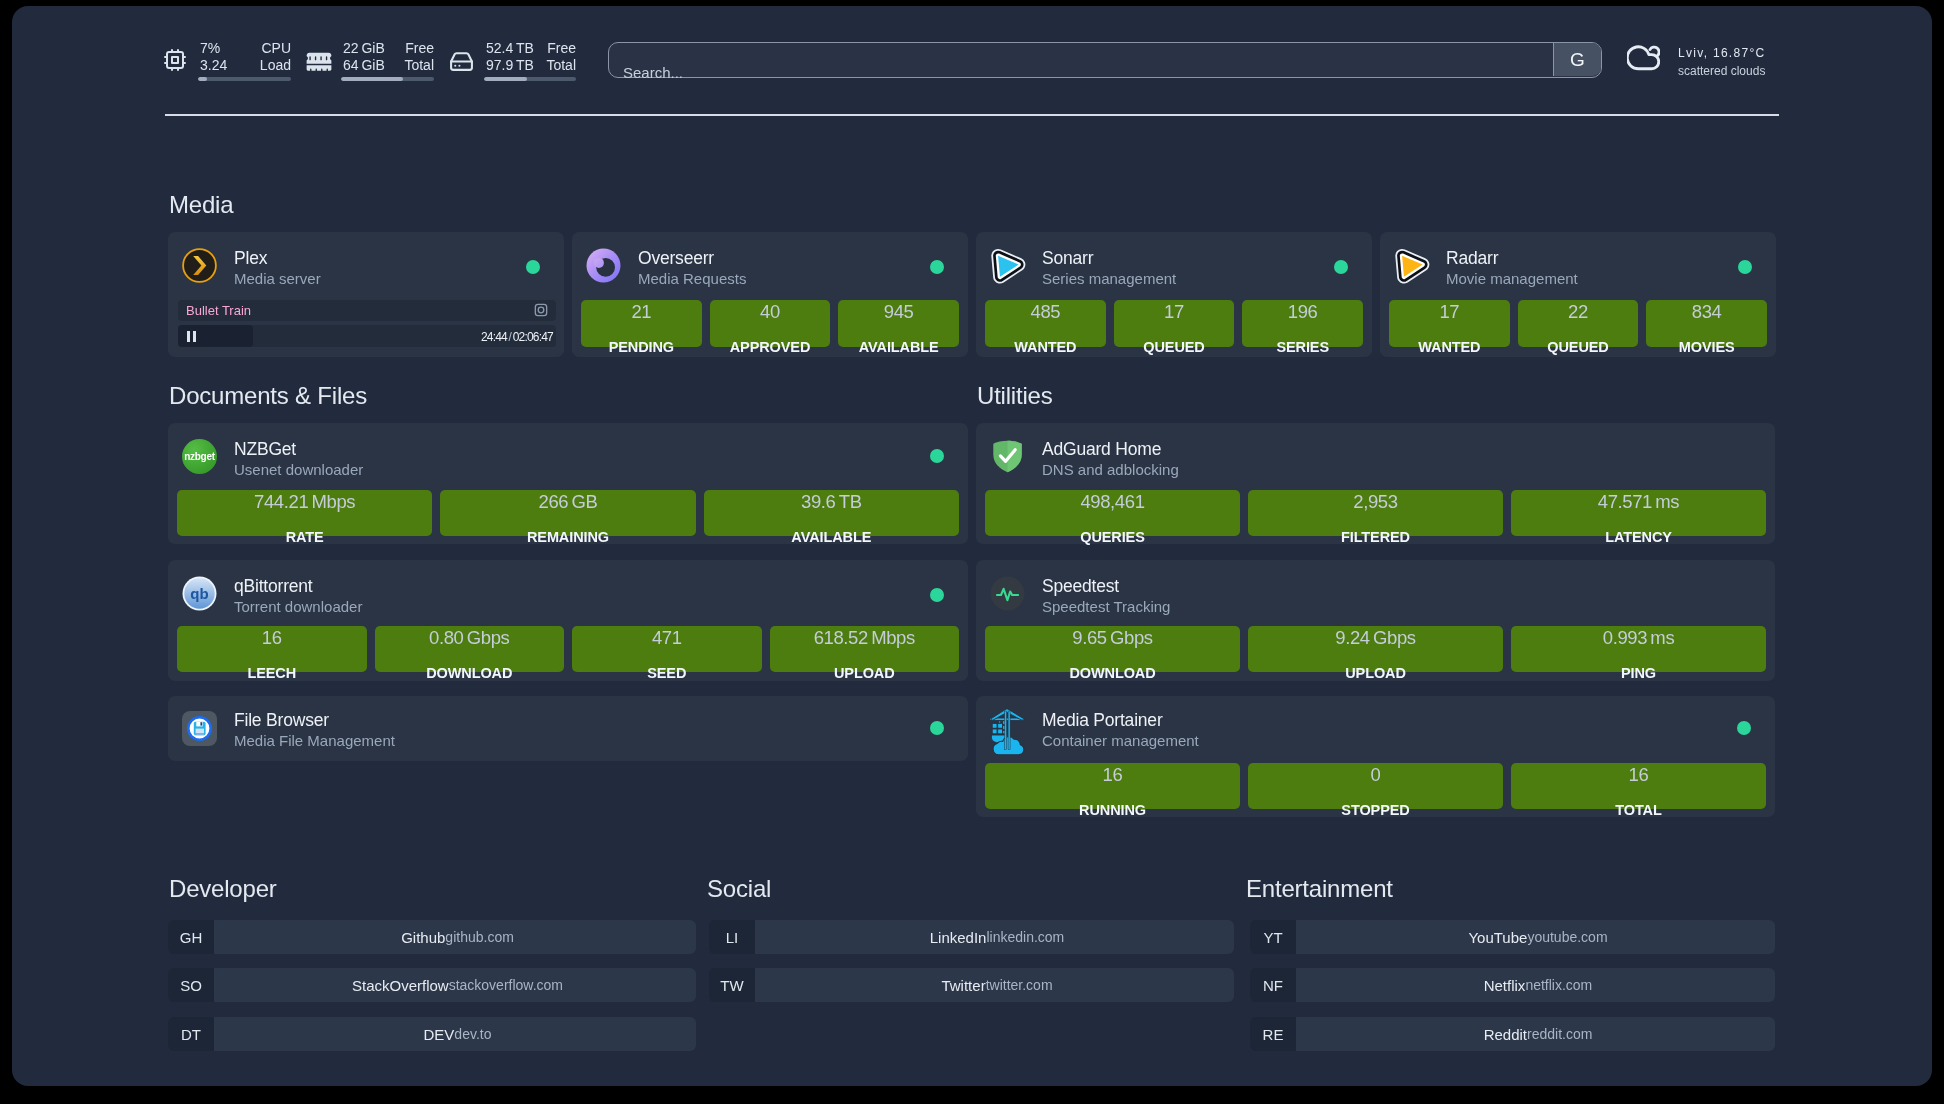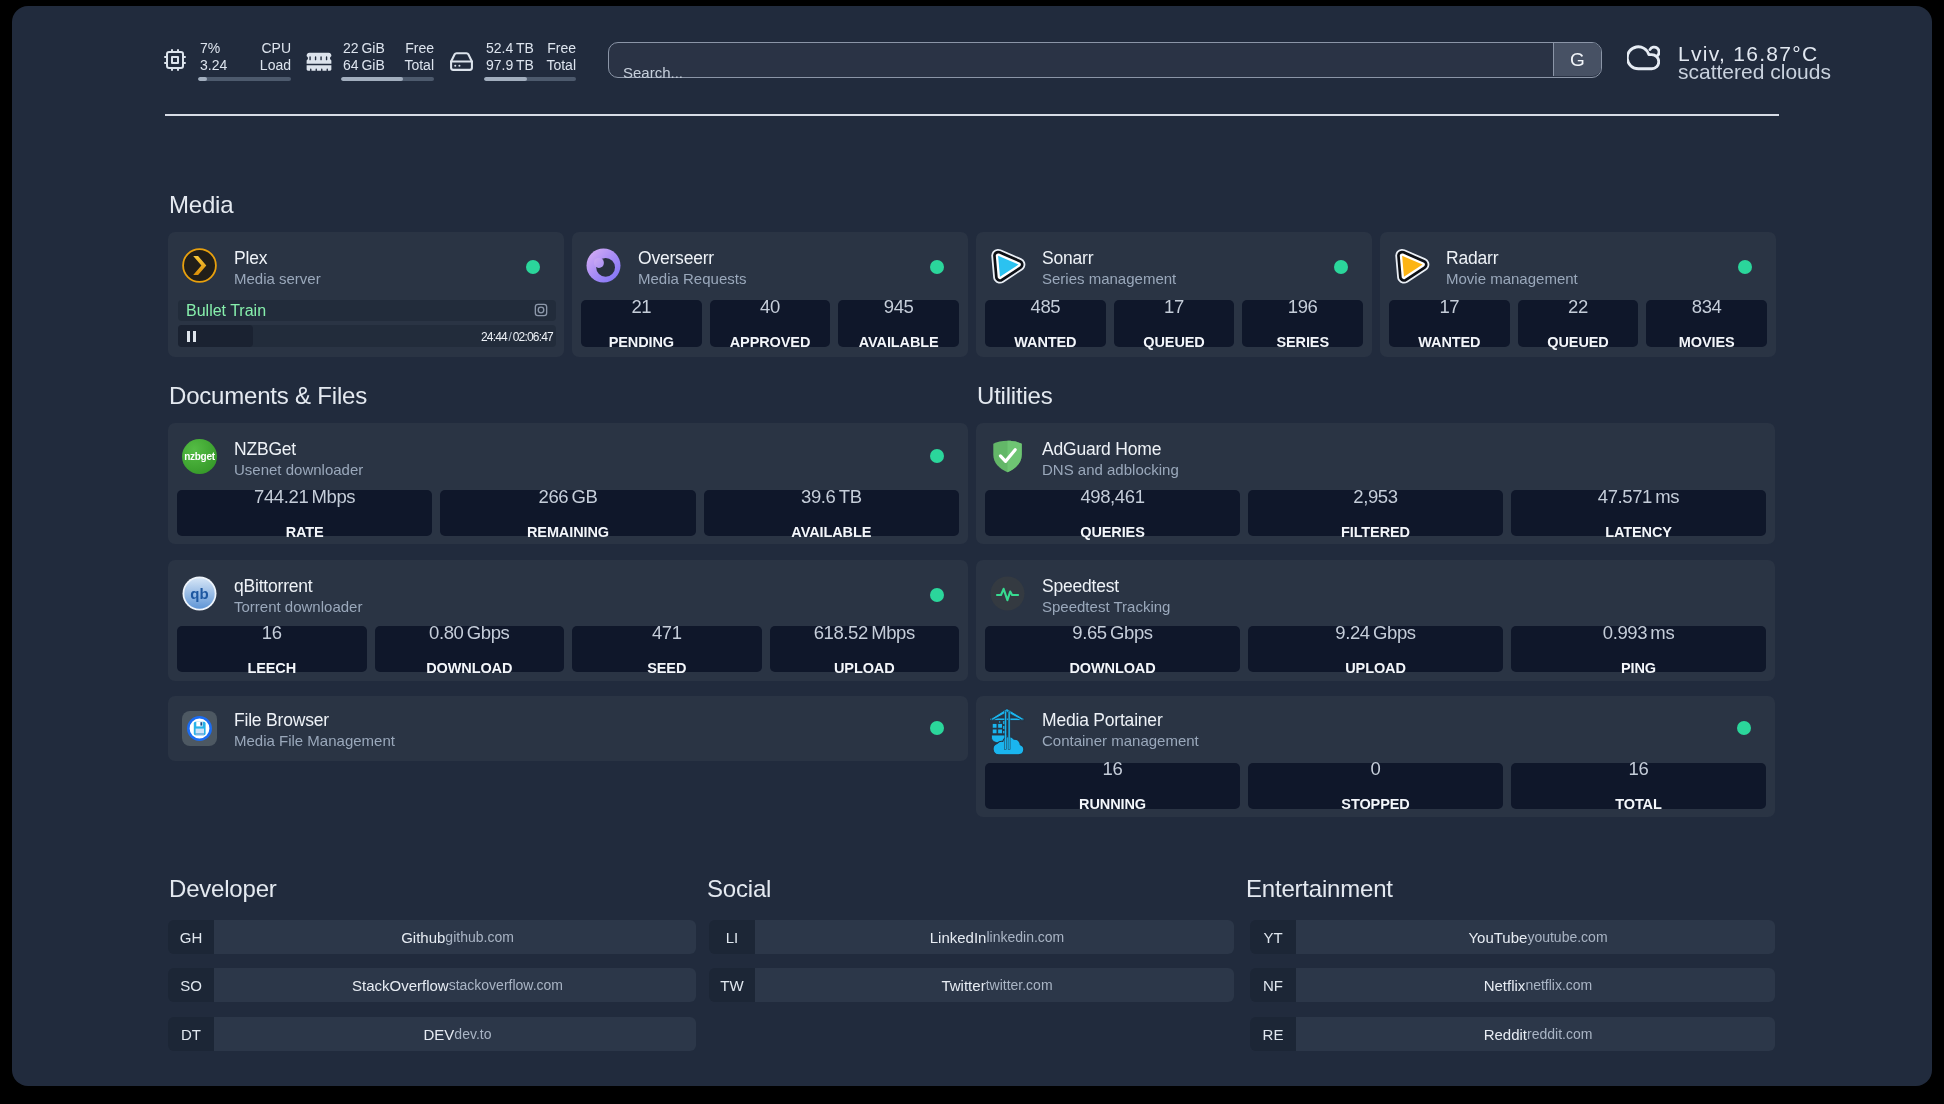--- a/index.html
+++ b/index.html
@@ -6,21 +6,21 @@
 *{box-sizing:border-box;-webkit-font-smoothing:antialiased}
 .page{position:absolute;left:12px;top:6px;width:1920px;height:1080px;background:#212b3d;border-radius:16px;overflow:hidden}
 .abs{position:absolute}
 .h2{position:absolute;font-size:24px;line-height:30px;color:#e4e9f0;letter-spacing:-0.2px}
 .card{position:absolute;background:#2a3444;border-radius:7px}
 .ic{position:absolute;left:14px;top:16px;width:35px;height:35px}
 .tt{position:absolute;left:66px;top:15px;font-size:17.5px;line-height:22px;color:#eef2f7;font-weight:500;letter-spacing:-0.2px}
 .sb{position:absolute;left:66px;top:37px;font-size:15px;line-height:19px;color:#9aa8bb}
 .dot{position:absolute;width:14px;height:14px;border-radius:50%;background:#2bd69b}
 .stats{position:absolute;left:9px;right:9px;display:flex;gap:8px}
-.box{flex:1;background:#0f172a;border-radius:5px;text-align:center;display:flex;flex-direction:column;justify-content:center;gap:15px}
+.box{flex:1;background:#4d7c0f;border-radius:5px;text-align:center;display:flex;flex-direction:column;justify-content:flex-start;gap:15px}
 .v{font-size:18.5px;color:#c5cdd9;line-height:23px;letter-spacing:-0.4px}
 .l{font-size:14.5px;font-weight:700;color:#f3f6fa;line-height:19px;letter-spacing:-0.1px}
 .rw{position:absolute;top:33.5px;height:52px}
 .rca{position:absolute;left:37px;top:0;font-size:14px;line-height:17.5px;color:#dde4ee;white-space:nowrap}
 .rcb{position:absolute;right:0;top:0;font-size:14px;line-height:17.5px;color:#dde4ee;text-align:right;white-space:nowrap}
 .bar{position:absolute;left:35px;right:0;top:37.5px;height:4px;border-radius:2px;background:#4d5a6d;overflow:hidden}
 .fill{position:absolute;left:0;top:0;height:4px;border-radius:2px;background:#a2aebe}
 .bm{position:absolute;height:34px;border-radius:6px;display:flex;overflow:hidden;width:525px}
 .bma{flex:0 0 46px;background:#1c2636;color:#e0e7ef;font-size:15px;display:flex;align-items:center;justify-content:center}
 .bmb{flex:1;background:#2c3749;display:flex;align-items:center;justify-content:center;padding:0 12px 0 17px}
@@ -70,41 +70,41 @@
 <div class="abs" style="left:596px;top:36px;width:994px;height:36px;border:1.5px solid #8b95a7;border-radius:10px;background:#2a3345">
   <div class="abs" style="left:14px;top:21px;font-size:15px;color:#c6cfdb">Search...</div>
   <div class="abs" style="right:0;top:0;width:48px;height:33px;background:#475164;border-left:1px solid #8b95a7;border-radius:0 8.5px 8.5px 0;display:flex;align-items:center;justify-content:center;font-size:19px;color:#f2f5f9">G</div>
 </div>
 <div class="abs" style="left:1615px;top:37px">
   <svg width="33" height="28" viewBox="1.8 4 21 16" fill="none" stroke="#e6ecf4" stroke-width="1.8" stroke-linecap="round" stroke-linejoin="round">
         <path d="M17.5 19.5H9a7 7 0 1 1 6.71-9h1.79a4.5 4.5 0 1 1 0 9Z"></path>
         <path d="M16.4 7.3a3.1 3.1 0 1 1 4.8 3.8"></path>
       </svg>
 </div>
-<div class="abs" style="left:1666px;top:39px;font-size:21px;line-height:17.5px;color:#e2e8f1"><span style="letter-spacing:1.3px">Lviv, 16.87°C</span><br><span style="color:#c9d2de">scattered clouds</span></div>
+<div class="abs" style="left:1666px;top:39px;font-size:12px;line-height:17.5px;color:#e2e8f1"><span style="letter-spacing:1.3px">Lviv, 16.87°C</span><br><span style="color:#c9d2de">scattered clouds</span></div>
 <div class="abs" style="left:153px;top:108px;width:1614px;height:2px;background:#d7dce6"></div>
 
 <div class="h2" style="left:157px;top:184px">Media</div>
 
 <div class="card" style="left:156px;top:226px;width:396px;height:125px">
   <svg class="ic" viewBox="0 0 35 35">
         <defs>
           <linearGradient id="pg" x1="0" y1="0" x2="0" y2="1">
             <stop offset="0" stop-color="#f9c93a"></stop>
             <stop offset="1" stop-color="#d98c06"></stop>
           </linearGradient>
         </defs>
         <circle cx="17.5" cy="17.5" r="16.4" fill="#211e19" stroke="#e8a00d" stroke-width="1.8"></circle>
         <path d="M11.2 7.9h4.9l8.2 9.6-8.2 9.6h-4.9l8.2-9.6z" fill="url(#pg)"></path>
       </svg>
   <div class="tt">Plex</div>
       <div class="sb">Media server</div>
   <div class="dot" style="right:24px;top:28px"></div>
   <div class="mrow" style="top:68px">
-    <div class="abs" style="left:8px;top:1px;font-size:16px;line-height:19px;color:#86efac">Bullet Train</div>
+    <div class="abs" style="left:8px;top:1px;font-size:13px;line-height:19px;color:#f9a8d4">Bullet Train</div>
     <svg class="abs" style="right:7px;top:2px" width="16" height="16" viewBox="0 0 24 24" fill="none" stroke="#8d98aa" stroke-width="2">
           <rect x="3.5" y="3.5" width="17" height="17" rx="4"></rect>
           <circle cx="12" cy="12" r="4.2"></circle>
         </svg>
   </div>
   <div class="mrow" style="top:93px;height:22px">
     <div class="abs" style="left:0;top:0;width:75px;height:22px;border-radius:4px;background:#1a2231"></div>
     <div class="abs" style="left:9px;top:5.5px;width:3px;height:11px;background:#dfe5ec"></div>
     <div class="abs" style="left:15px;top:5.5px;width:3px;height:11px;background:#dfe5ec"></div>
     <div class="abs" style="right:3px;top:1px;font-size:12px;line-height:22px;letter-spacing:-0.8px;color:#eef2f7">24:44 <span style="color:#b7c1cf">/</span> 02:06:47</div>

